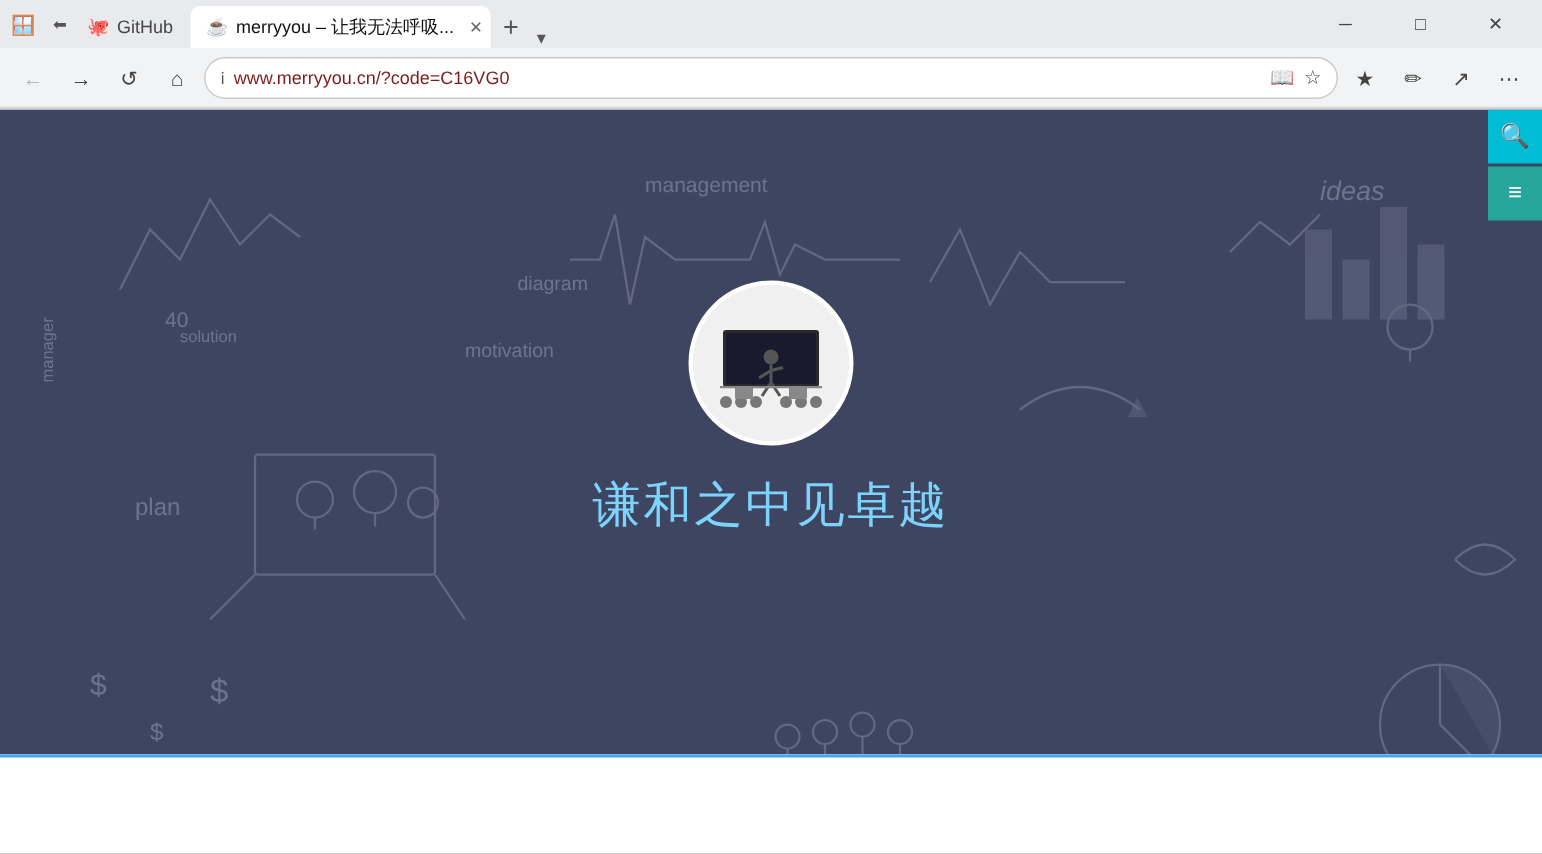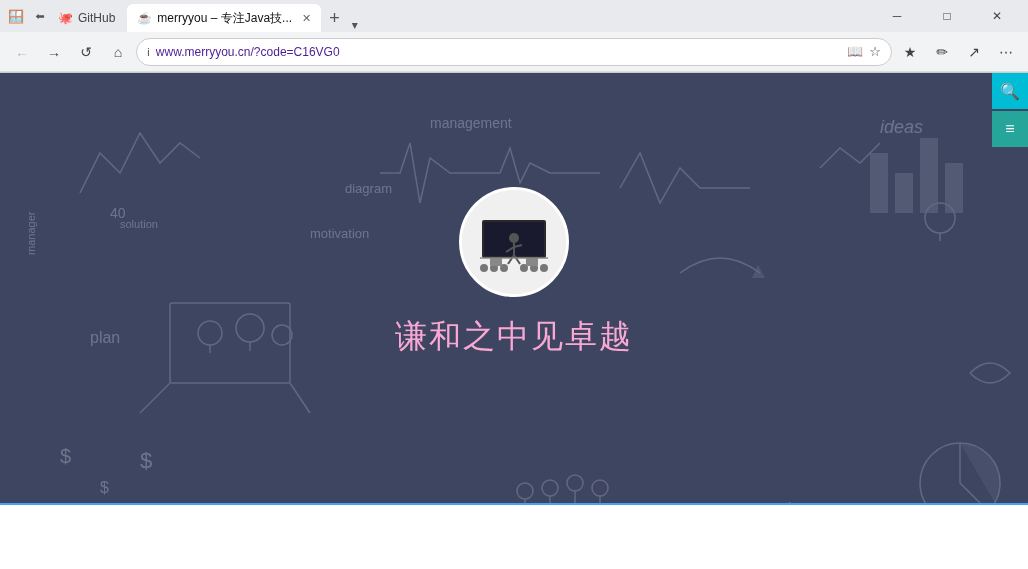--- a/index.html
+++ b/index.html
@@ -108,21 +108,21 @@
       height: 28px;
       background: #fff;
       border: 1px solid #ccc;
       border-radius: 14px;
       padding: 0 10px;
       gap: 6px;
       font-size: 12px;
       color: #444;
     }
     .address-bar .lock-icon { font-size: 11px; color: #555; }
-    .address-text { flex: 1; font-size: 12px; color: #4c1d95; }
+    .address-text { flex: 1; font-size: 12px; color: #7f1d1d; }
     .address-right-icons {
       display: flex; gap: 6px; align-items: center;
     }
     .toolbar-right {
       display: flex; align-items: center; gap: 4px;
     }
     .toolbar-icon-btn {
       width: 28px; height: 28px;
       display: flex; align-items: center; justify-content: center;
       border-radius: 50%; cursor: pointer; font-size: 14px; color: #444;
@@ -166,21 +166,21 @@
       border: 3px solid #fff;
       margin-bottom: 18px;
       display: flex;
       align-items: center;
       justify-content: center;
       position: relative;
       z-index: 2;
     }
 
     .hero-title {
-      color: #f9a8d4;
+      color: #7dd3fc;
       font-size: 32px;
       font-weight: 400;
       letter-spacing: 2px;
       margin-bottom: 30px;
       position: relative;
       z-index: 2;
     }
 
     .hero-subtitle-box {
       background: rgba(255,255,255,0.92);
@@ -242,21 +242,21 @@
     </div>
     <div class="tab-bar">
 
       <div class="tab">
         <span class="tab-favicon">🐙</span>
         <span>GitHub</span>
       </div>
 
       <div class="tab active">
         <span class="tab-favicon">☕</span>
-        <span>merryyou – 专注Java技...</span>
+        <span>merryyou – 让我无法呼吸...</span>
         <span class="tab-close">✕</span>
       </div>
       <span class="tab-new">+</span>
       <span class="tab-dropdown">▾</span>
     </div>
     <div class="win-controls">
       <button class="win-btn">─</button>
       <button class="win-btn">□</button>
       <button class="win-btn close">✕</button>
     </div>

